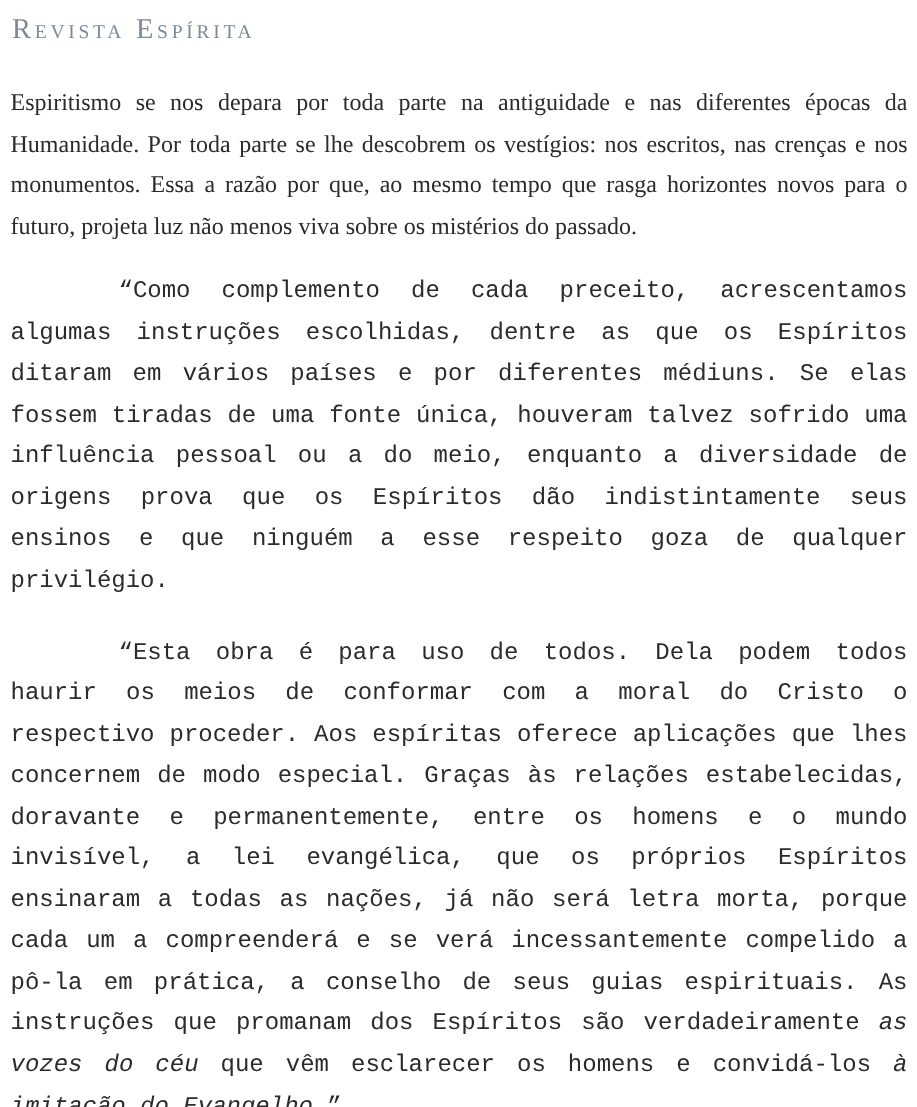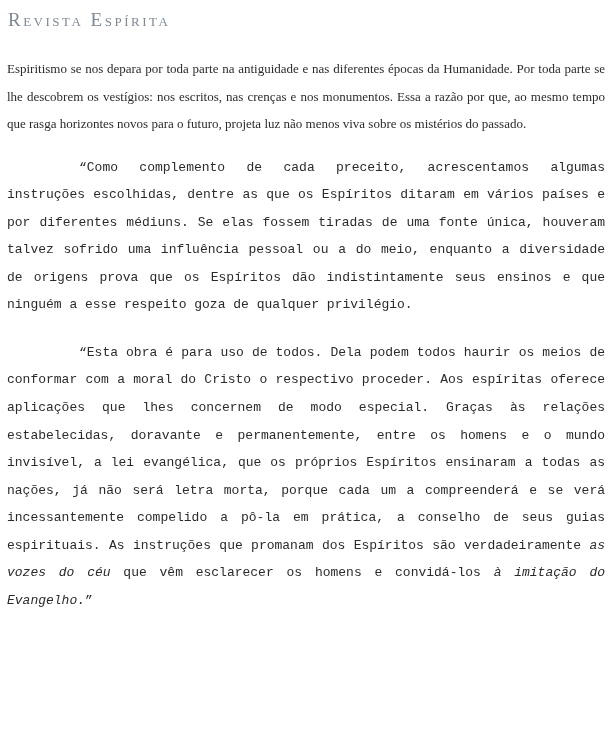--- a/index.html
+++ b/index.html
@@ -20,21 +20,21 @@
     font-variant: small-caps;
     font-size: 19px;
     letter-spacing: 2.5px;
     line-height: 22px;
     color: var(--header-text, #7f8996);
     margin: 0 0 0 1px;
   }
   .content { margin-top: 24px; }
   .para {
     margin: 0;
-    font-size: 13px;
+    font-size: 16px;
     line-height: 27.55px;
     color: var(--body-text, #2b2b2b);
     text-align: justify;
     hyphens: none;
     -webkit-hyphens: none;
   }
   .para-2 { margin-top: 16px; }
   .para-3 { margin-top: 20px; }
   .para.indent { text-indent: 72px; font-family: Liberation Mono, monospace; }
   .para em { font-style: italic; }

